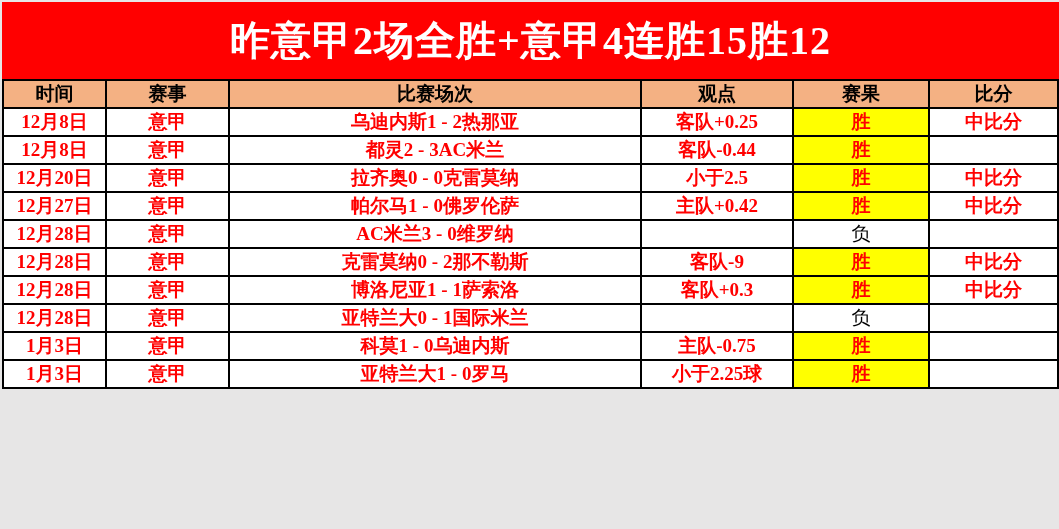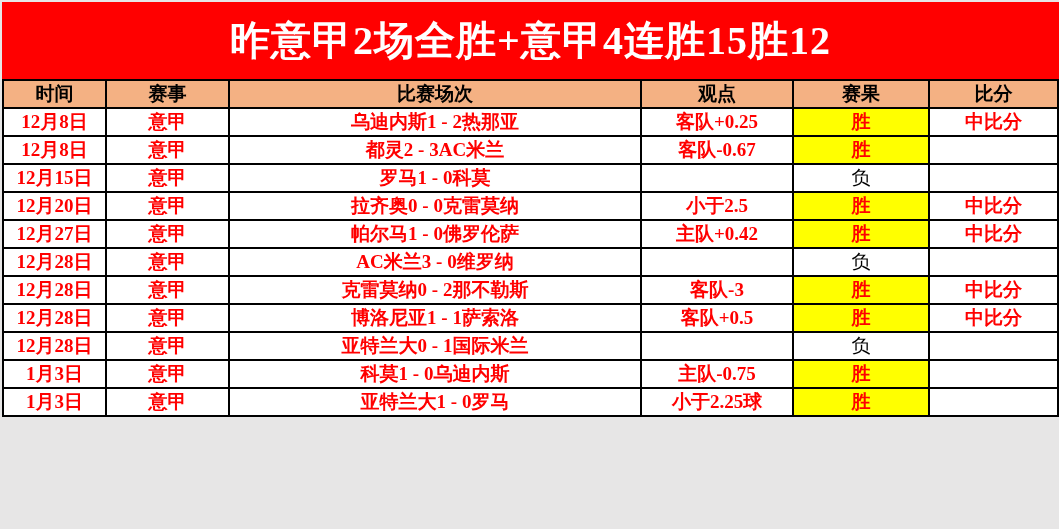--- a/index.html
+++ b/index.html
@@ -105,30 +105,22 @@
           <td>意甲</td>
           <td>乌迪内斯1 - 2热那亚</td>
           <td>客队+0.25</td>
           <td class="result-win">胜</td>
           <td>中比分</td>
         </tr>
         <tr>
           <td>12月8日</td>
           <td>意甲</td>
           <td>都灵2 - 3AC米兰</td>
-          <td>客队-0.67</td>
+          <td>客队-0.44</td>
           <td class="result-win">胜</td>
-          <td></td>
-        </tr>
-        <tr>
-          <td>12月15日</td>
-          <td>意甲</td>
-          <td>罗马1 - 0科莫</td>
-          <td></td>
-          <td class="result-loss">负</td>
           <td></td>
         </tr>
         <tr>
           <td>12月20日</td>
           <td>意甲</td>
           <td>拉齐奥0 - 0克雷莫纳</td>
           <td>小于2.5</td>
           <td class="result-win">胜</td>
           <td>中比分</td>
         </tr>
@@ -145,29 +137,29 @@
           <td>意甲</td>
           <td>AC米兰3 - 0维罗纳</td>
           <td></td>
           <td class="result-loss">负</td>
           <td></td>
         </tr>
         <tr>
           <td>12月28日</td>
           <td>意甲</td>
           <td>克雷莫纳0 - 2那不勒斯</td>
-          <td>客队-3</td>
+          <td>客队-9</td>
           <td class="result-win">胜</td>
           <td>中比分</td>
         </tr>
         <tr>
           <td>12月28日</td>
           <td>意甲</td>
           <td>博洛尼亚1 - 1萨索洛</td>
-          <td>客队+0.5</td>
+          <td>客队+0.3</td>
           <td class="result-win">胜</td>
           <td>中比分</td>
         </tr>
         <tr>
           <td>12月28日</td>
           <td>意甲</td>
           <td>亚特兰大0 - 1国际米兰</td>
           <td></td>
           <td class="result-loss">负</td>
           <td></td>

